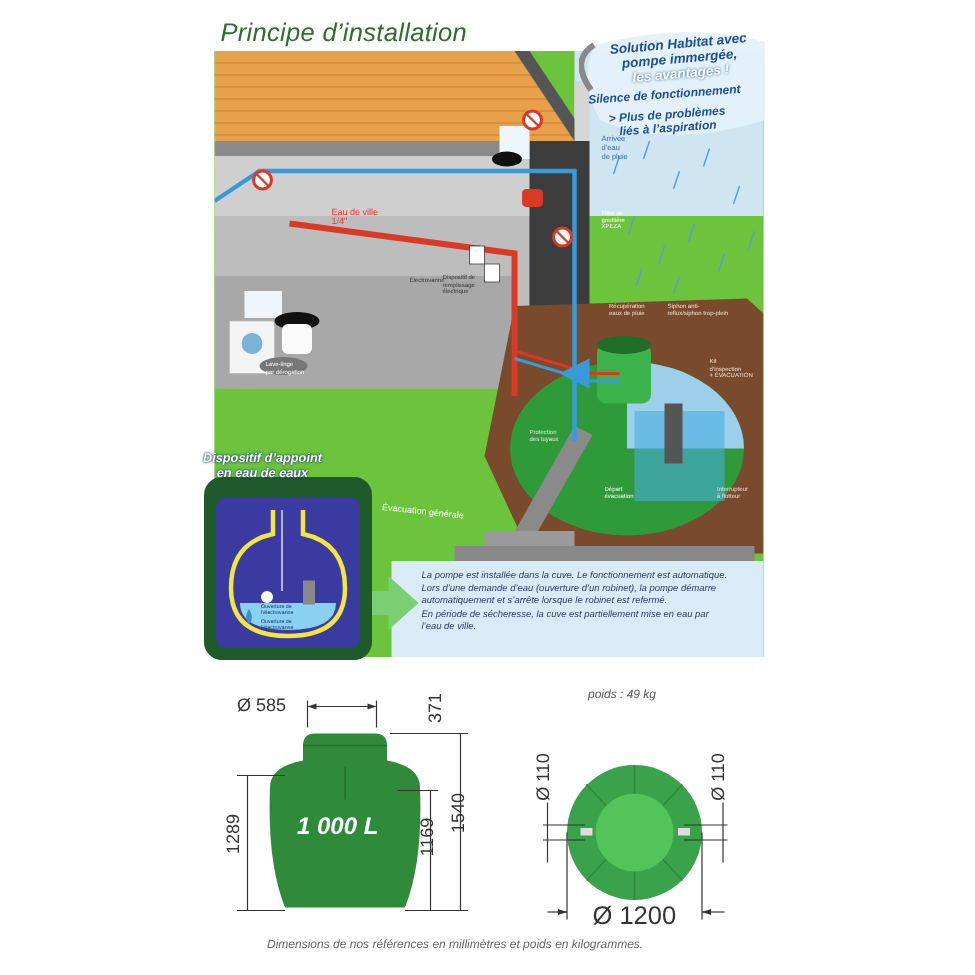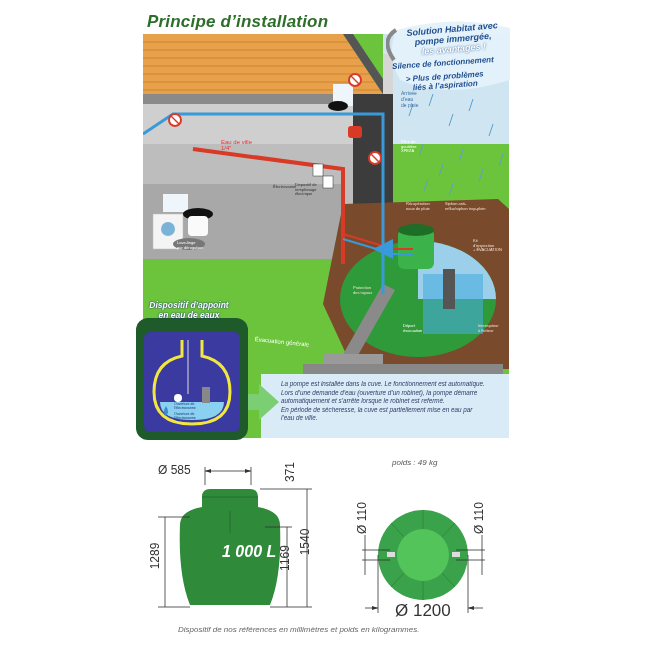--- a/index.html
+++ b/index.html
@@ -1,18 +1,18 @@
 <!DOCTYPE html>
 <html><head>
 <meta charset="utf-8">
 <style>
   html, body { margin: 0; padding: 0; background: #ffffff; }
   body { width: 650px; height: 650px; position: relative; overflow: hidden; font-family: "Liberation Sans", sans-serif; }
   .abs { position: absolute; }
-  .title { left: 147px; top: 12px; font-size: 17px; font-weight: bold; font-style: italic; color: #2e6e2a; letter-spacing: 0.2px; }
+  .title { left: 147px; top: 12px; font-size: 17px; font-weight: normal; font-style: italic; color: #2e6e2a; letter-spacing: 0.2px; }
   .panel { left: 143px; top: 34px; width: 366px; height: 404px; overflow: hidden; background: #6cc43c; }
   .small-label { font-size: 5px; color: #ffffff; line-height: 6px; }
   .dark-label { font-size: 5px; color: #f2e2d2; line-height: 6px; }
   .bubble-title { font-size: 9px; font-weight: bold; font-style: italic; color: #1f4f8f; line-height: 10px; text-align: center; }
   .bubble-sub { font-size: 8px; font-weight: bold; font-style: italic; color: #1f4f8f; line-height: 9px; }
   .info-text { font-size: 6.3px; font-style: italic; color: #333a66; line-height: 8.6px; }
   .dim { font-size: 12px; color: #333333; }
   .caption { font-size: 8px; font-style: italic; color: #666666; }
 </style>
 </head>
@@ -209,21 +209,21 @@
     <div class="abs" style="left:30px;top:70px;font-size:3.5px;line-height:4px;color:#1f2f6f;">
       <div>Ouverture de</div>
       <div>l’électrovanne</div>
     </div>
     <div class="abs" style="left:30px;top:80px;font-size:3.5px;line-height:4px;color:#1f2f6f;">
       <div>Ouverture de</div>
       <div>l’électrovanne</div>
     </div>
   </div>
 </div>
-<div class="abs" style="left:134px;top:300px;width:110px;text-align:center;font-size:8.5px;font-weight:bold;font-style:italic;color:#ffffff;text-shadow:0 0 2px #1f3f6f, 0 0 1px #1f3f6f;line-height:10px;">
+<div class="abs" style="left:120px;top:300px;width:110px;text-align:center;font-size:8.5px;font-weight:bold;font-style:italic;color:#ffffff;text-shadow:0 0 2px #1f3f6f, 0 0 1px #1f3f6f;line-height:10px;">
   <div>Dispositif d’appoint</div>
   <div>en eau de eaux</div>
 </div>
 
 <div class="abs" style="left:150px;top:455px;width:180px;height:165px;">
   <svg width="180" height="165">
 
     <path d="M52 42 Q52 34 60 34 L100 34 Q108 34 108 42 L108 52 Q130 56 130 70 Q132 120 120 150 L40 150 Q28 120 30 70 Q30 56 52 52 Z" fill="#2f8a3a"></path>
     <path d="M52 42 L108 42" stroke="#256e2e" stroke-width="1"></path>
     <line x1="80" y1="56" x2="80" y2="78" stroke="#256e2e" stroke-width="1"></line>
@@ -243,21 +243,21 @@
 
     <line x1="157" y1="34" x2="157" y2="152" stroke="#333" stroke-width="0.8"></line>
     <line x1="110" y1="34" x2="162" y2="34" stroke="#333" stroke-width="0.8"></line>
     <line x1="120" y1="152" x2="162" y2="152" stroke="#333" stroke-width="0.8"></line>
   </svg>
   <div class="abs dim" style="left:8px;top:8px;">Ø 585</div>
   <div class="abs dim" style="left:130px;top:10px;transform:rotate(-90deg);transform-origin:center;">371</div>
   <div class="abs dim" style="left:-8px;top:94px;transform:rotate(-90deg);">1289</div>
   <div class="abs dim" style="left:122px;top:96px;transform:rotate(-90deg);">1169</div>
   <div class="abs dim" style="left:142px;top:80px;transform:rotate(-90deg);">1540</div>
-  <div class="abs" style="left:48px;top:88px;font-size:16px;font-weight:bold;font-style:italic;color:#ffffff;margin-left:24px;">1 000 L</div>
+  <div class="abs" style="left:48px;top:88px;font-size:16px;font-weight:bold;font-style:italic;color:#ffffff;">1 000 L</div>
 </div>
 
 <div class="abs" style="left:340px;top:455px;width:170px;height:165px;">
   <div class="abs" style="left:52px;top:3px;font-size:8px;font-style:italic;color:#555;text-align:right;">poids : 49 kg</div>
   <svg width="170" height="165">
     <circle cx="83" cy="100" r="45" fill="#3aa24a"></circle>
     <circle cx="83" cy="100" r="26" fill="#52c45a"></circle>
     <g stroke="#2e8a3a" stroke-width="1">
       <line x1="83" y1="55" x2="83" y2="74"></line>
         <line x1="83" y1="126" x2="83" y2="145"></line>
@@ -282,13 +282,13 @@
     <line x1="25" y1="153" x2="38" y2="153" stroke="#333" stroke-width="0.8"></line>
     <line x1="128" y1="153" x2="143" y2="153" stroke="#333" stroke-width="0.8"></line>
     <polygon points="38,153 32,151 32,155" fill="#333"></polygon>
     <polygon points="128,153 134,151 134,155" fill="#333"></polygon>
   </svg>
   <div class="abs dim" style="left:6px;top:56px;transform:rotate(-90deg);">Ø 110</div>
   <div class="abs dim" style="left:123px;top:56px;transform:rotate(-90deg);">Ø 110</div>
   <div class="abs dim" style="left:55px;top:146px;font-size:17px;">Ø 1200</div>
 </div>
 
-<div class="abs caption" style="left:178px;top:625px;">Dispositif de nos références en millimètres et poids en kilogrammes.</div>
+<div class="abs caption" style="left:178px;top:625px;">Dimensions de nos références en millimètres et poids en kilogrammes.</div>
 
 </body></html>

